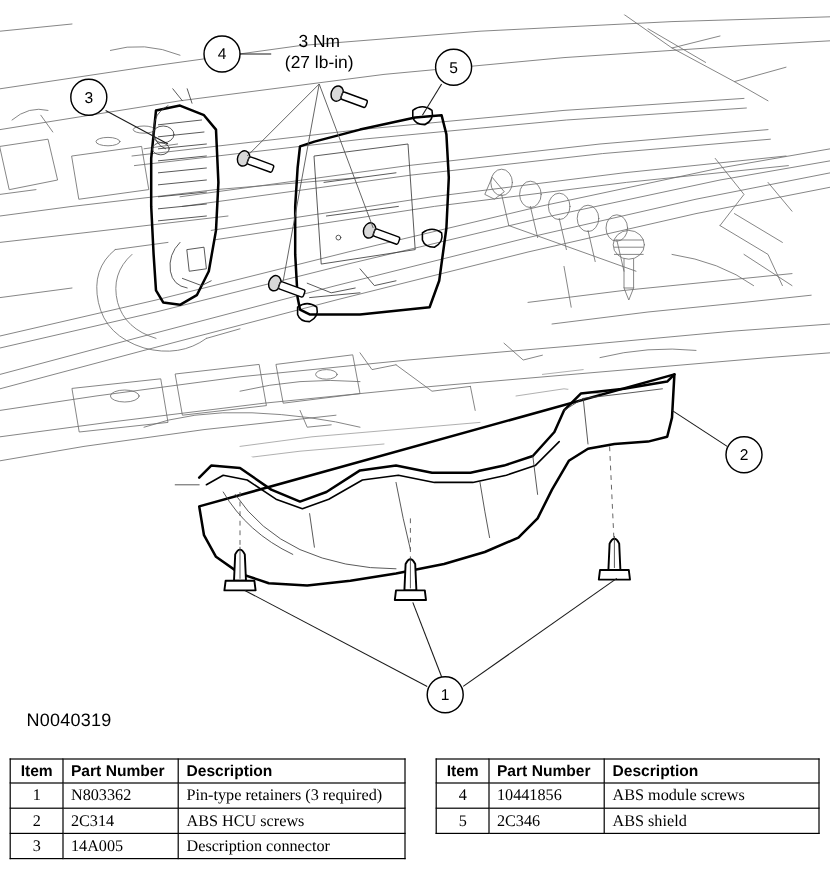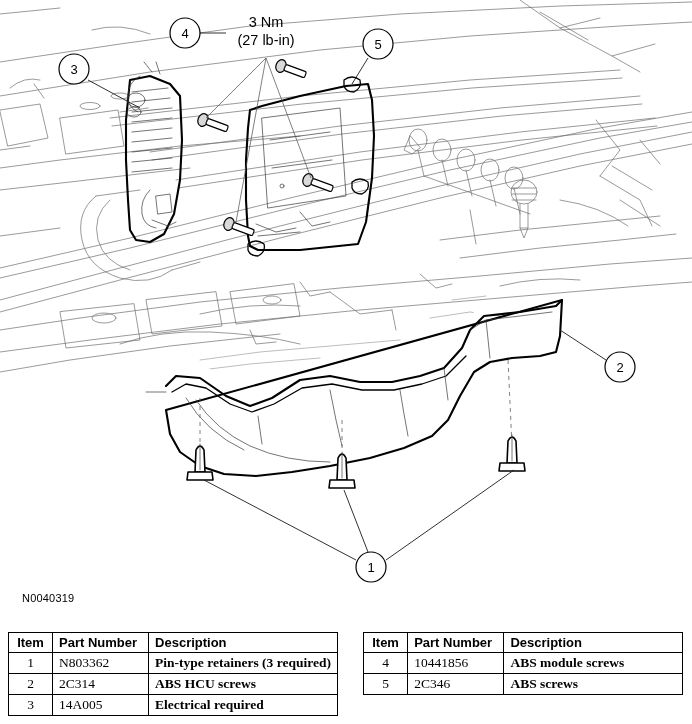--- a/index.html
+++ b/index.html
@@ -19,35 +19,35 @@
     position: relative;
     width: 692px;
     height: 724px;
     background: #ffffff;
   }
 
   
   #illustration {
     position: absolute;
     left: 0;
-    top: 0;
+    top: 12px;
     width: 552px;
     height: 600px;
   }
   #illustration svg {
     display: block;
   }
 
   
   #figure-id {
     position: absolute;
     left: 22px;
     top: 592px;
     font-family: "Liberation Sans", sans-serif;
-    font-size: 11px;
+    font-size: 15px;
     color: #000;
     letter-spacing: 0.2px;
     white-space: nowrap;
   }
 
   
   .parts-table {
     position: absolute;
     border-collapse: collapse;
     background: #fff;
@@ -75,21 +75,20 @@
   .parts-table td.cell-item {
     text-align: center;
     width: 44px;
   }
   .parts-table td.cell-part {
     width: 96px;
     white-space: nowrap;
   }
   .parts-table td.cell-desc {
     white-space: nowrap;
-    font-weight: bold;
   }
 
   #parts-table-left {
     left: 8px;
     top: 632px;
     width: 330px;
   }
   #parts-table-left td.cell-desc { width: 188px; }
 
   #parts-table-right {
@@ -454,21 +453,21 @@
         <td class="cell-desc">Pin-type retainers (3 required)</td>
       </tr>
       <tr>
         <td class="cell-item">2</td>
         <td class="cell-part">2C314</td>
         <td class="cell-desc">ABS HCU screws</td>
       </tr>
       <tr>
         <td class="cell-item">3</td>
         <td class="cell-part">14A005</td>
-        <td class="cell-desc">Electrical required</td>
+        <td class="cell-desc">Description connector</td>
       </tr>
     </tbody>
   </table>
 
   <table class="parts-table" id="parts-table-right">
     <thead>
       <tr>
         <th class="col-item">Item</th>
         <th>Part Number</th>
         <th>Description</th>
@@ -476,18 +475,18 @@
     </thead>
     <tbody>
       <tr>
         <td class="cell-item">4</td>
         <td class="cell-part">10441856</td>
         <td class="cell-desc">ABS module screws</td>
       </tr>
       <tr>
         <td class="cell-item">5</td>
         <td class="cell-part">2C346</td>
-        <td class="cell-desc">ABS screws</td>
+        <td class="cell-desc">ABS shield</td>
       </tr>
     </tbody>
   </table>
 
 </div>
 
 </body></html>

